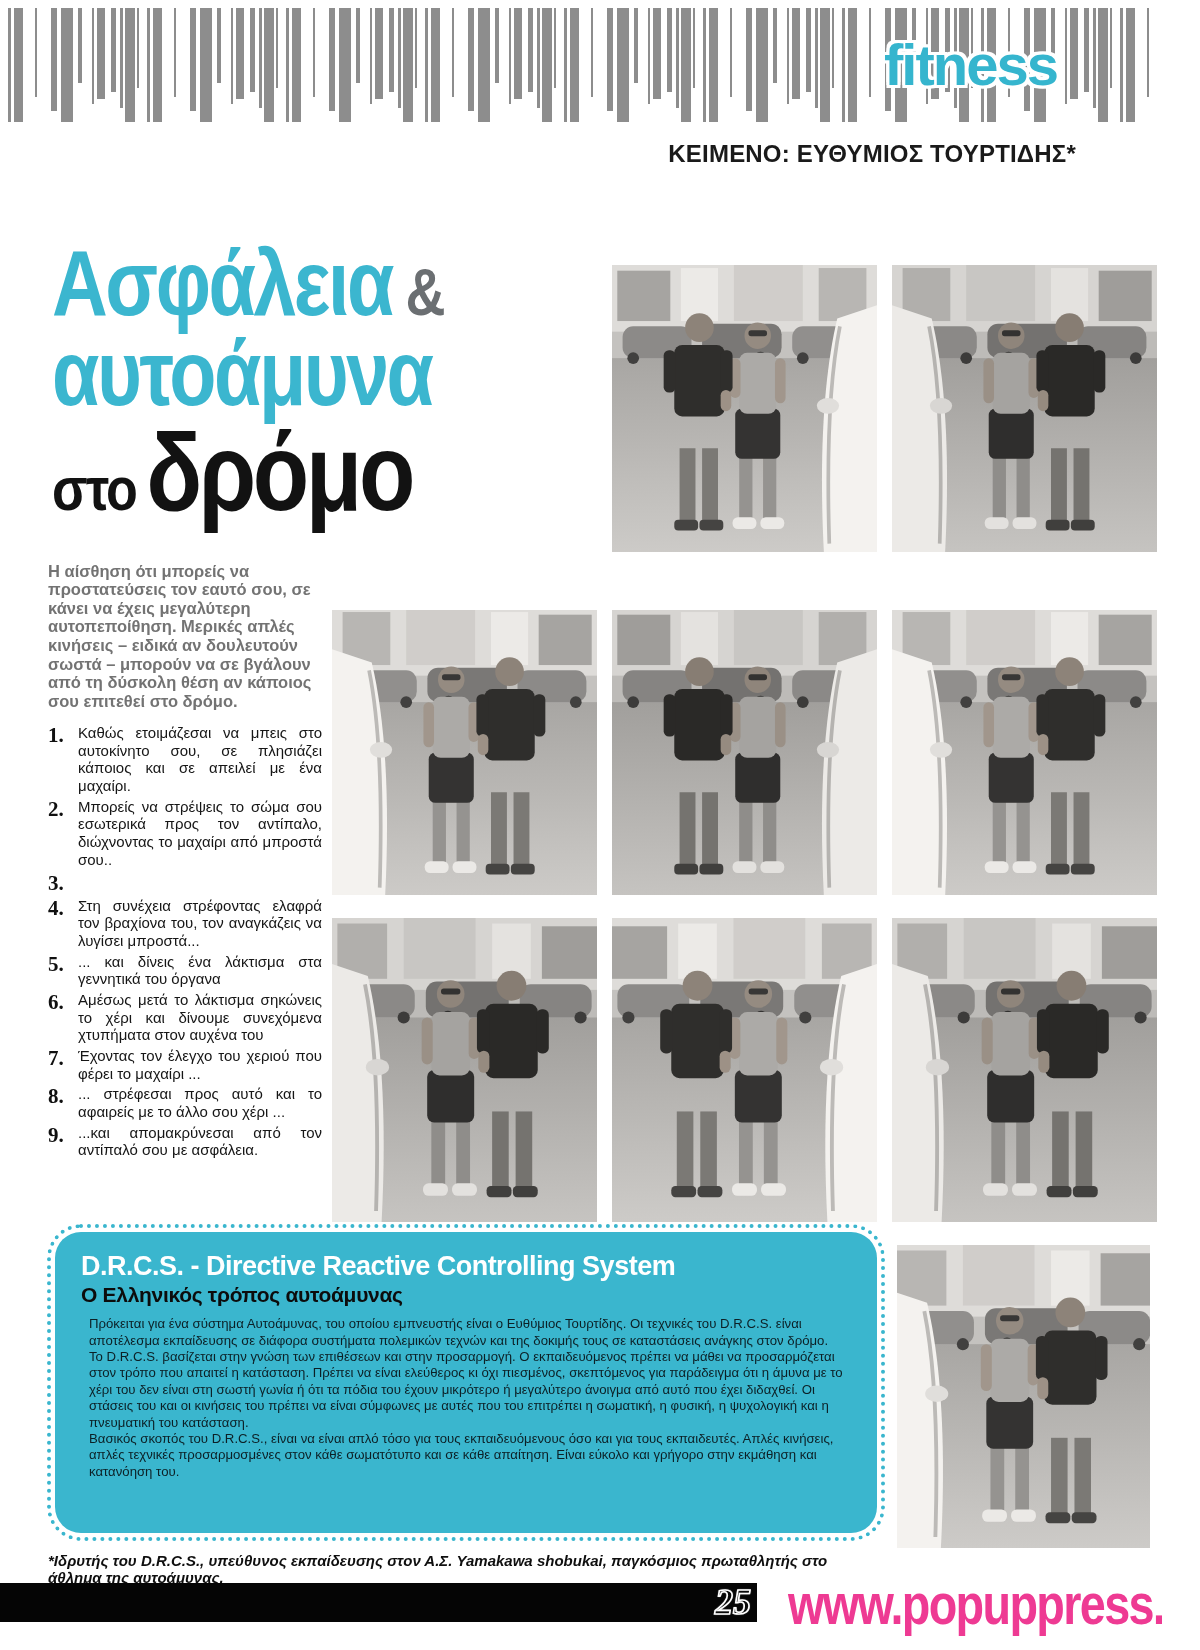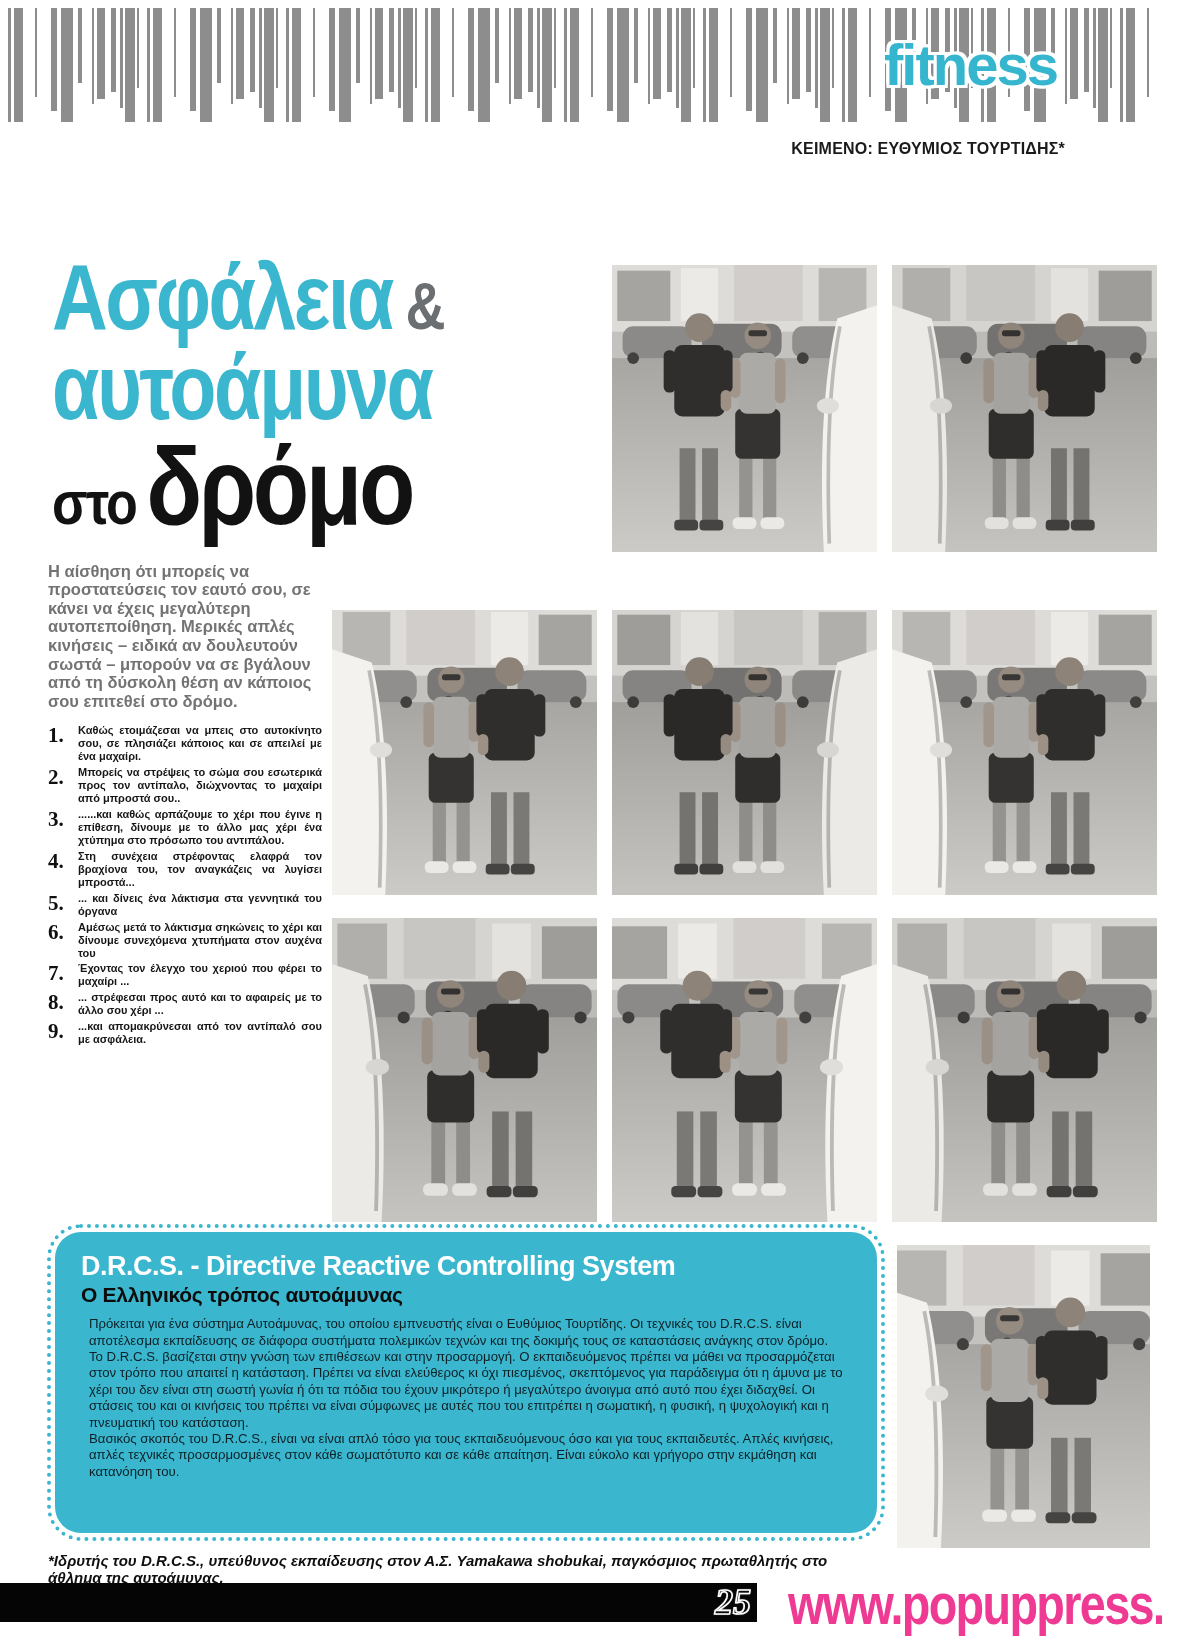--- a/index.html
+++ b/index.html
@@ -9,42 +9,42 @@
   
   .barcode{position:absolute;left:8px;top:8px;width:1145px;height:114px;
            display:flex;align-items:flex-start;overflow:hidden;}
   .barcode .bar{background:#8d8d8d;flex:none;}
 
   .fitness-logo{position:absolute;top:36px;right:105px;
     font-size:58px;font-weight:bold;letter-spacing:-2px;color:#35b5ce;line-height:1;
     text-shadow:-3px 0 0 #fff,3px 0 0 #fff,0 -3px 0 #fff,0 3px 0 #fff,
                 -3px -3px 0 #fff,3px 3px 0 #fff,-3px 3px 0 #fff,3px -3px 0 #fff;}
 
-  .byline{position:absolute;top:140px;right:97px;font-size:16px;font-weight:bold;
+  .byline{position:absolute;top:140px;right:86px;font-size:24px;font-weight:bold;
           letter-spacing:.2px;color:#1a1a1a;}
 
   
-  .headline{position:absolute;left:52px;top:252px;width:560px;}
+  .headline{position:absolute;left:52px;top:238px;width:560px;}
   .h-row{transform:scaleX(.84);transform-origin:left top;white-space:nowrap;line-height:.98;}
   .h1a{font-size:92px;font-weight:bold;letter-spacing:-3px;color:#3bb6cf;}
   .h-amp{font-size:66px;font-weight:bold;color:#6b6f72;margin-left:16px;}
   .h1b{font-size:92px;font-weight:bold;letter-spacing:-3px;color:#3bb6cf;}
   .h-row3{display:flex;align-items:baseline;gap:12px;}
   .h-sto{font-size:62px;font-weight:bold;letter-spacing:-2px;color:#121212;}
   .h-dromo{font-size:110px;font-weight:bold;letter-spacing:-4px;color:#121212;}
 
   
   .intro{position:absolute;left:48px;top:545px;width:268px;
          font-size:16.5px;font-weight:bold;line-height:1.13;color:#737373;}
   .steps{position:absolute;left:48px;top:724px;width:274px;}
   .step{display:flex;margin-bottom:3px;}
   .step-num{flex:none;width:30px;font-family:"Liberation Serif","DejaVu Serif",serif;
             font-size:21px;font-weight:bold;line-height:1;padding-top:1px;color:#101010;}
-  .step-text{font-size:11px;line-height:1.18;text-align:justify;color:#161616;
-             font-weight:700;}
+  .step-text{font-size:15px;line-height:1.18;text-align:justify;color:#161616;
+             font-weight:400;}
 
   
   .photo{position:absolute;overflow:hidden;background:#c9c7c4;}
   .photo svg{width:100%;height:100%;display:block;}
   .photo:nth-of-type(2n) {filter:brightness(1.05) contrast(.97);}
   .photo:nth-of-type(3n) svg{transform:scaleX(-1);}
   .ph-r1c2{left:612px;top:265px;width:265px;height:287px;}
   .ph-r1c3{left:892px;top:265px;width:265px;height:287px;}
   .ph-r2c1{left:332px;top:610px;width:265px;height:285px;}
   .ph-r2c2{left:612px;top:610px;width:265px;height:285px;}
@@ -250,21 +250,20 @@
     <div class="step">
         <span class="step-num">1.</span>
         <span class="step-text">Καθώς ετοιμάζεσαι να μπεις στο αυτοκίνητο σου, σε πλησιάζει κάποιος και σε απειλεί με ένα μαχαίρι.</span>
       </div>
     <div class="step">
         <span class="step-num">2.</span>
         <span class="step-text">Μπορείς να στρέψεις το σώμα σου εσωτερικά προς τον αντίπαλο, διώχνοντας το μαχαίρι από μπροστά σου..</span>
       </div>
     <div class="step">
         <span class="step-num">3.</span>
-        <span class="step-text">......και καθώς αρπάζουμε το χέρι που έγινε η επίθεση, δίνουμε με το άλλο μας χέρι ένα χτύπημα στο πρόσωπο του αντιπάλου.</span>
       </div>
     <div class="step">
         <span class="step-num">4.</span>
         <span class="step-text">Στη συνέχεια στρέφοντας ελαφρά τον βραχίονα του, τον αναγκάζεις να λυγίσει μπροστά...</span>
       </div>
     <div class="step">
         <span class="step-num">5.</span>
         <span class="step-text">... και δίνεις ένα λάκτισμα στα γεννητικά του όργανα</span>
       </div>
     <div class="step">

